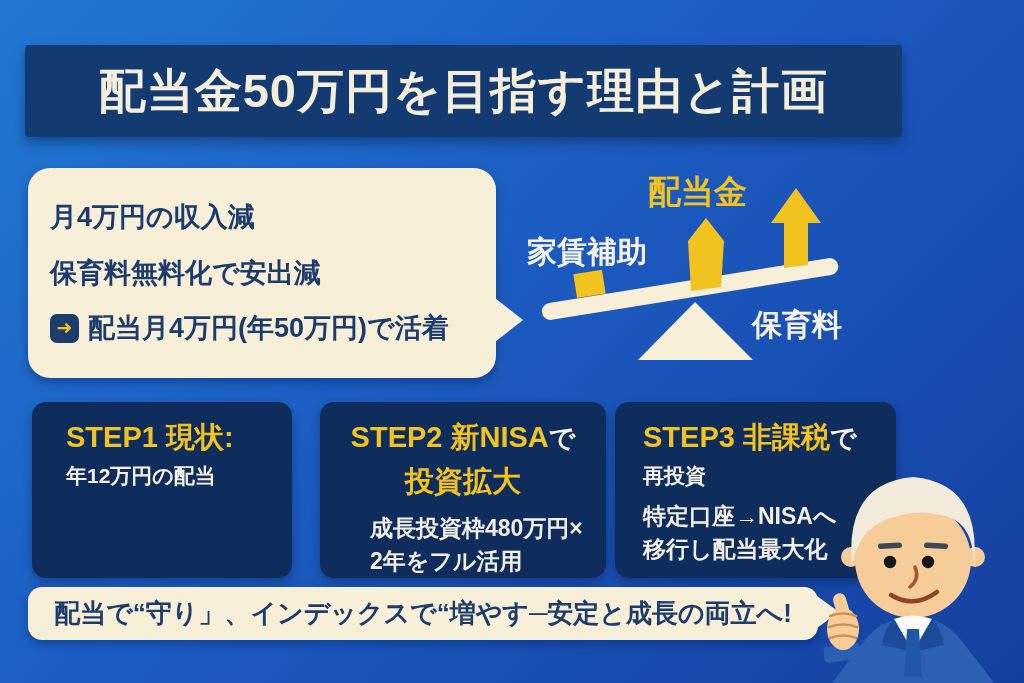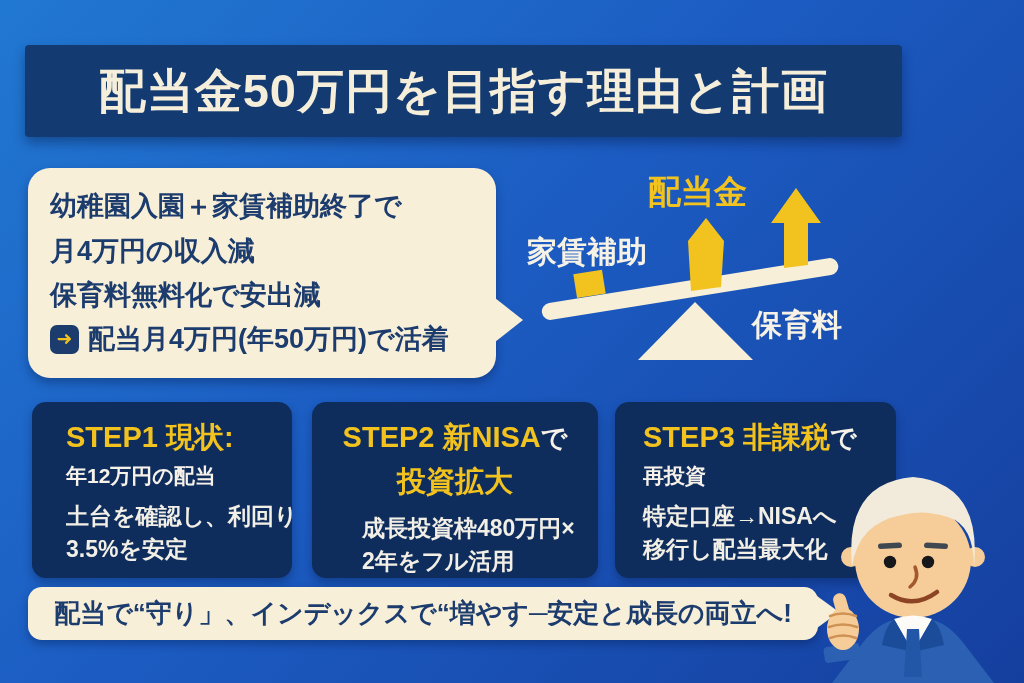--- a/index.html
+++ b/index.html
@@ -24,21 +24,21 @@
   
   .seesaw-svg{position:absolute;left:505px;top:160px;width:510px;height:215px;}
   .label{position:absolute;font-weight:bold;white-space:nowrap;}
   .lbl-dividend{left:648px;top:170px;font-size:33px;color:#f2c21f;}
   .lbl-rent{left:527px;top:232px;font-size:30px;color:#f6f2e6;}
   .lbl-childcare{left:752px;top:305px;font-size:30px;color:#f6f2e6;}
   
   .card{position:absolute;top:402px;height:176px;background:#0f2d5c;border-radius:14px;
     box-shadow:0 5px 10px rgba(4,22,66,.35);box-sizing:border-box;color:#f2efe6;}
   .card1{left:32px;width:260px;padding:16px 0 0 34px;}
-  .card2{left:312px;width:286px;padding:16px 0 0 0;text-align:center;}
+  .card2{left:320px;width:286px;padding:16px 0 0 0;text-align:center;}
   .card3{left:615px;width:281px;padding:16px 0 0 28px;}
   .card .head{font-size:29px;font-weight:bold;white-space:nowrap;}
   .card .head .yl{color:#f2c21f;text-align:center;}
   .card .head .wh{color:#f6f2ea;font-size:26px;}
   .card .sub{font-size:21px;font-weight:bold;color:#f6f2ea;margin-top:4px;white-space:nowrap;}
   .card .sub.yl{color:#f2c21f;font-size:29px;}
   .card .body{margin-top:10px;font-size:23px;font-weight:bold;line-height:33px;white-space:nowrap;}
   .card2 .body{text-align:left;padding-left:22px;margin-left:28px;}
   
   .banner{position:absolute;left:28px;top:587px;width:790px;height:53px;background:#f8efd8;
@@ -53,21 +53,20 @@
 </head>
 <body>
 
 <div class="stage">
 
   <div class="title-bar">
     <span>配当金50万円を目指す理由と計画</span>
   </div>
 
   <div class="bubble">
-    <div class="bubble-line">幼稚園入園＋家賃補助終了で</div>
     <div class="bubble-line">月4万円の収入減</div>
     <div class="bubble-line">保育料無料化で安出減</div>
     <div class="bubble-line hl">
       <span class="arrow-chip">➜</span>
       <span>配当月4万円(年50万円)で活着</span>
     </div>
   </div>
   <div class="bubble-tail"></div>
 
   <svg class="seesaw-svg" viewBox="0 0 510 215">
@@ -79,24 +78,20 @@
   </svg>
   <div class="label lbl-dividend">配当金</div>
   <div class="label lbl-rent">家賃補助</div>
   <div class="label lbl-childcare">保育料</div>
 
   <div class="card card1">
     <div class="head">
       <span class="yl">STEP1</span><span class="yl"> 現状:</span><span class="wh"></span>
     </div>
     <div class="sub">年12万円の配当</div>
-    <div class="body">
-      <div>土台を確認し、利回り</div>
-      <div>3.5%を安定</div>
-    </div>
   </div>
 
   <div class="card card2">
     <div class="head">
       <span class="yl">STEP2</span><span class="yl"> 新NISA</span><span class="wh">で</span>
     </div>
     <div class="sub yl">投資拡大</div>
     <div class="body">
       <div>成長投資枠480万円×</div>
       <div>2年をフル活用</div>

